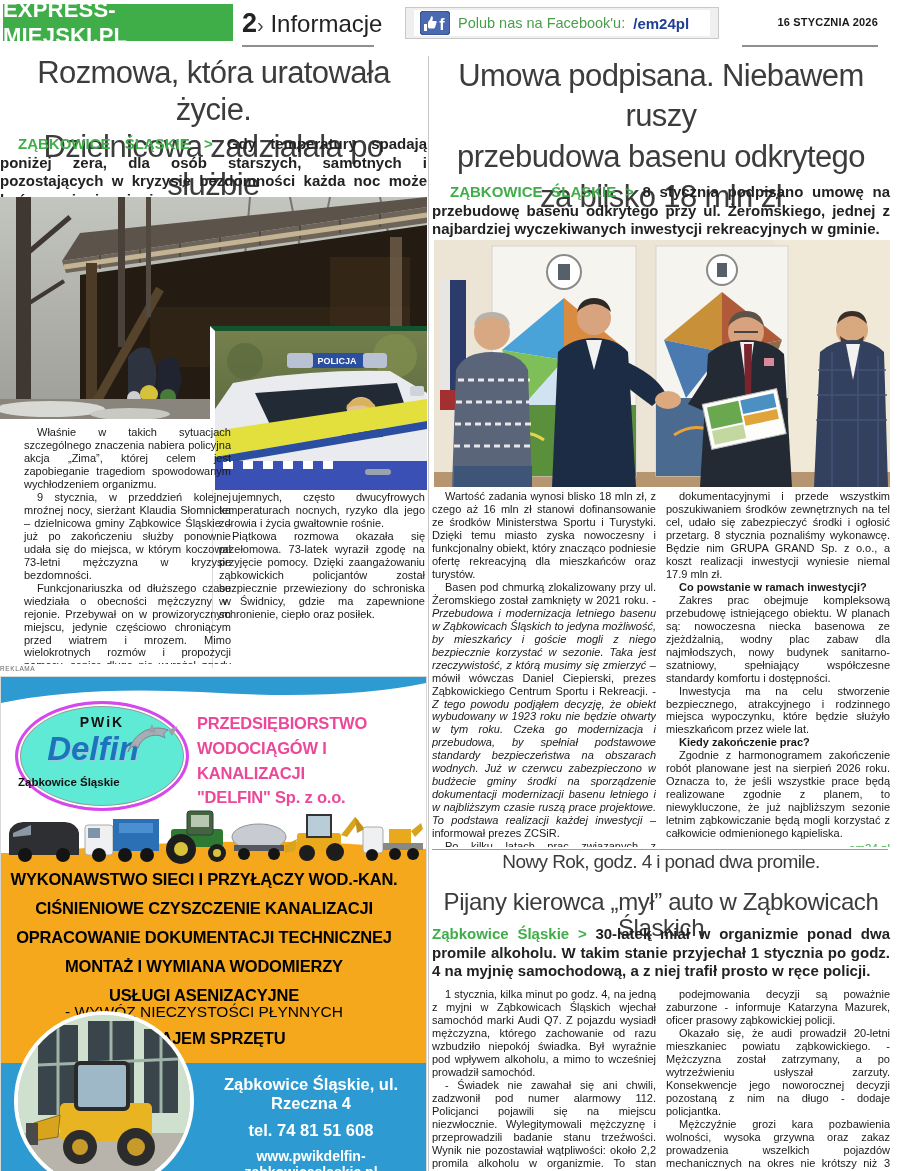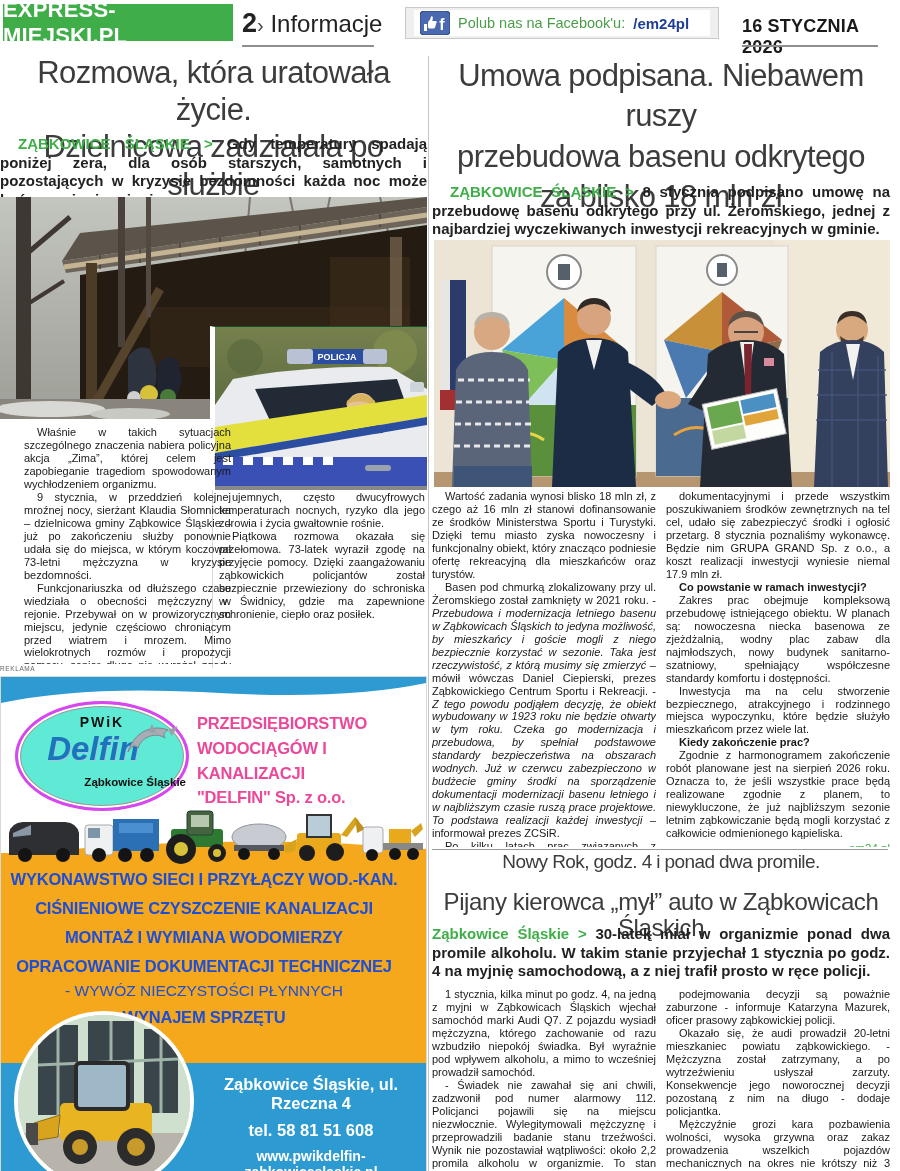--- a/index.html
+++ b/index.html
@@ -13,21 +13,21 @@
             font-size:22px;letter-spacing:0.2px;}
   .sectionhead{left:242px;top:8px;width:150px;font-size:24px;color:#222;}
   .sectionhead b{font-size:27px;}
   .sectionhead .chev{color:#444;font-size:20px;}
   .rule-informacje{left:242px;top:45px;width:132px;height:2px;background:#8f8f8f;}
   .fbbadge{left:405px;top:7px;width:314px;height:32px;background:#efefef;border:1px solid #c9c9c9;
            display:flex;align-items:center;padding:0 8px;box-sizing:border-box;gap:8px;}
   .fbbadge .inner{background:#fff;display:flex;align-items:center;gap:8px;width:100%;height:26px;padding:0 6px;box-sizing:border-box;}
   .fbtext{color:#4a9e4a;font-size:14.5px;white-space:nowrap;}
   .fbhandle{color:#1f3f94;font-weight:700;font-size:15px;}
-  .dateline{left:742px;top:16px;width:136px;text-align:left;font-weight:700;font-size:18px;
+  .dateline{left:742px;top:16px;width:136px;text-align:right;font-weight:700;font-size:11px;
             letter-spacing:0.2px;color:#1a1a1a;}
   .rule-date{left:742px;top:45px;width:136px;height:2px;background:#8f8f8f;}
 
   
   .vrule-main{left:428px;top:56px;width:1px;height:1115px;background:#c6c6c6;}
   .vrule-leftcols{left:212px;top:428px;width:1px;height:240px;background:#d8d8d8;}
   .hr-right{left:432px;top:849px;width:456px;height:1px;background:#9a9a9a;}
 
   
   .headline{color:#3c3c3c;letter-spacing:-0.6px;font-weight:400;}
@@ -54,40 +54,40 @@
 
   .d-title1{left:432px;top:852px;width:458px;font-size:19px;line-height:1.1;text-align:center;}
   .d-title2{left:432px;top:889px;width:458px;font-size:24px;line-height:1.1;text-align:center;letter-spacing:-0.4px;}
   .d-lead{left:432px;top:925px;width:458px;}
   .dcol1{left:432px;top:988px;width:224px;height:183px;overflow:hidden;}
   .dcol2{left:666px;top:988px;width:224px;height:183px;overflow:hidden;}
 
   
   .photo{overflow:hidden;background:#888;}
   .photo1{left:0;top:197px;width:427px;height:222px;}
-  .photo2{left:210px;top:326px;width:217px;height:164px;border-left:5px solid #fff;border-top:1px solid #14532d;box-sizing:border-box;}
+  .photo2{left:210px;top:326px;width:217px;height:164px;border-left:5px solid #fff;border-top:5px solid #14532d;box-sizing:border-box;}
   .photo3{left:434px;top:240px;width:456px;height:247px;}
 
   
   .ad{left:0;top:676px;width:427px;height:495px;background:#fff;border:1px solid #d8d8d8;box-sizing:border-box;}
   .ad .wave{position:absolute;left:0;top:0;width:425px;height:30px;}
   .logo-oval{position:absolute;left:14px;top:24px;width:168px;height:104px;border:3px solid #d946ef;
              border-radius:50%;background:#5eead4;box-shadow:inset 0 0 0 2px #fff, inset 0 0 0 3px #999;}
   .logo-pwik{position:absolute;left:0;top:10px;width:168px;text-align:center;font-weight:700;
              font-size:14px;letter-spacing:2px;color:#111;}
   .logo-delfin{position:absolute;left:10px;top:26px;width:130px;text-align:center;font-weight:700;
                font-style:italic;font-size:33px;color:#1b75bb;text-shadow:1px 1px 0 #9fc4e2;}
-  .logo-city{position:absolute;left:0;top:72px;width:168px;text-align:right;font-weight:700;
+  .logo-city{position:absolute;left:0;top:72px;width:168px;text-align:left;font-weight:700;
              font-size:11.5px;color:#111;}
   .dolphin{position:absolute;left:108px;top:18px;width:56px;height:36px;}
   .company{position:absolute;left:196px;top:34px;width:228px;font-weight:700;font-size:16.5px;
            line-height:1.5;color:#ec4899;letter-spacing:-0.2px;}
   .vehband{position:absolute;left:0;top:116px;width:425px;height:78px;z-index:2;}
   .orangeband{position:absolute;left:0;top:176px;width:425px;height:212px;background:#f6a81c;z-index:1;}
-  .services{position:absolute;left:0;top:193px;width:406px;z-index:3;text-align:center;color:#1d4ed8;}
+  .services{position:absolute;left:0;top:193px;width:406px;z-index:3;text-align:center;color:#000000;}
   .svc{font-weight:700;font-size:16.5px;margin:0 0 10px 0;letter-spacing:-0.2px;}
   .svc-sub{font-weight:400;font-size:15.5px;margin:-4px 0 8px 0;}
   .blueband{position:absolute;left:0;top:386px;width:425px;height:109px;background:#2d9ad1;z-index:2;}
   .adcircle{position:absolute;left:13px;top:334px;width:180px;height:180px;border-radius:50%;
             border:4px solid #fff;overflow:hidden;z-index:4;background:#cfe0cf;box-sizing:border-box;}
   .adcontact{position:absolute;left:196px;top:398px;width:228px;z-index:5;text-align:center;color:#fff;font-weight:700;}
   .adcontact .l1{font-size:16.5px;margin-bottom:8px;}
   .adcontact .l2{font-size:16.5px;margin-bottom:8px;}
   .adcontact .l3{font-size:14px;}
 </style>
@@ -438,22 +438,23 @@
       <circle cx="371" cy="62" r="6" fill="#141414"></circle>
         <circle cx="394" cy="61" r="6" fill="#141414"></circle>
         <circle cx="412" cy="61" r="6" fill="#141414"></circle>
     </svg>
 
     <div class="orangeband"></div>
 
     <div class="services">
       <div class="svc">WYKONAWSTWO SIECI I PRZYŁĄCZY WOD.-KAN.</div>
       <div class="svc">CIŚNIENIOWE CZYSZCZENIE KANALIZACJI</div>
+      <div class="svc">OPRACOWANIE DOKUMENTACJI TECHNICZNEJ</div>
       <div class="svc">MONTAŻ I WYMIANA WODOMIERZY</div>
-      <div class="svc">OPRACOWANIE DOKUMENTACJI TECHNICZNEJ</div>
+      <div class="svc" style="margin-bottom:2px;">USŁUGI ASENIZACYJNE</div>
       <div class="svc-sub">- WYWÓZ NIECZYSTOŚCI PŁYNNYCH</div>
       <div class="svc">WYNAJEM SPRZĘTU</div>
     </div>
 
     <div class="blueband"></div>
 
     <div class="adcircle">
       <svg width="172" height="172" viewBox="0 0 172 172">
         <rect width="172" height="172" fill="#d4e2d2"></rect>
         <rect x="0" y="0" width="172" height="120" fill="#cfe0cf"></rect>
@@ -476,18 +477,18 @@
         <rect x="8" y="108" width="12" height="22" fill="#4a4a4a"></rect>
         <circle cx="62" cy="132" r="17" fill="#2c2c2c"></circle>
           <circle cx="62" cy="132" r="8" fill="#c79a2a"></circle>
         <circle cx="118" cy="132" r="19" fill="#2c2c2c"></circle>
           <circle cx="118" cy="132" r="9" fill="#c79a2a"></circle>
       </svg>
     </div>
 
     <div class="adcontact">
       <div class="l1">Ząbkowice Śląskie, ul. Rzeczna 4</div>
-      <div class="l2">tel. 58 81 51 608</div>
+      <div class="l2">tel. 74 81 51 608</div>
       <div class="l3">www.pwikdelfin-zabkowiceslaskie.pl</div>
     </div>
   </div>
 
 </div>
 
 </body></html>

